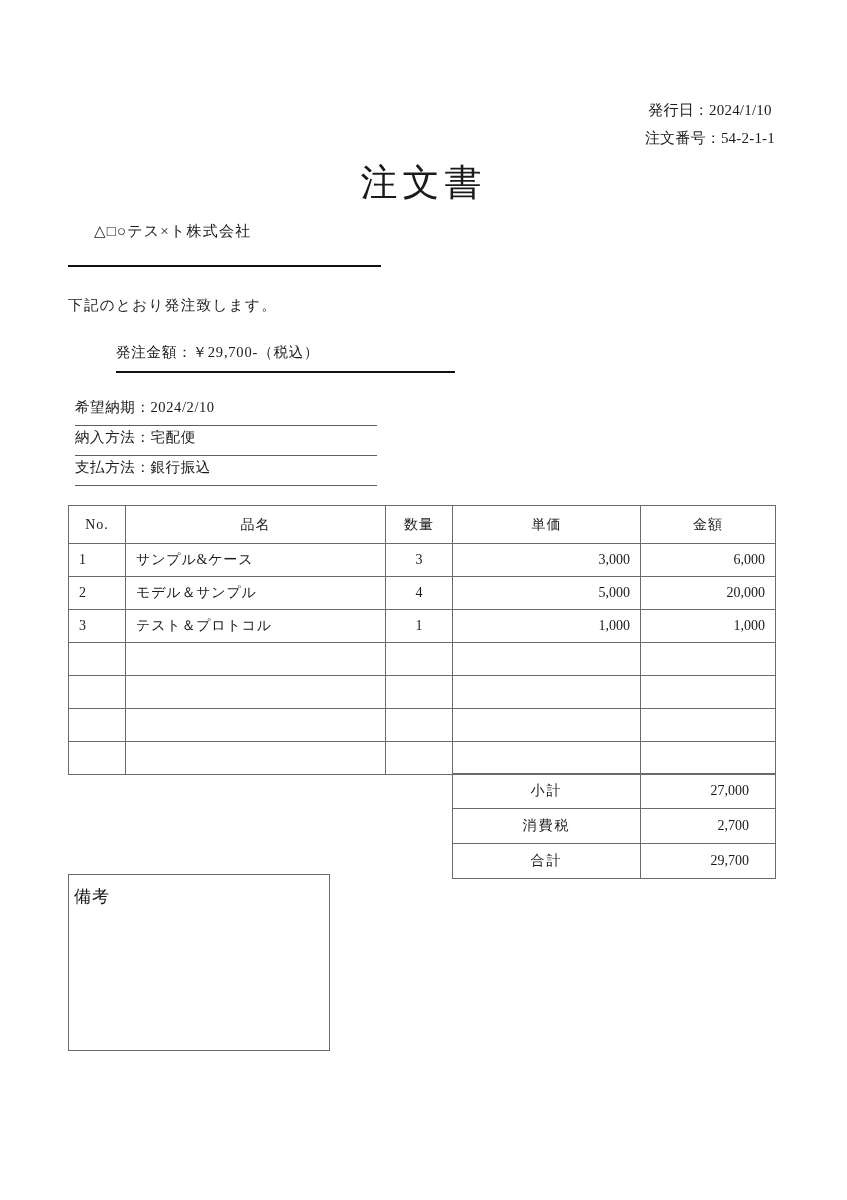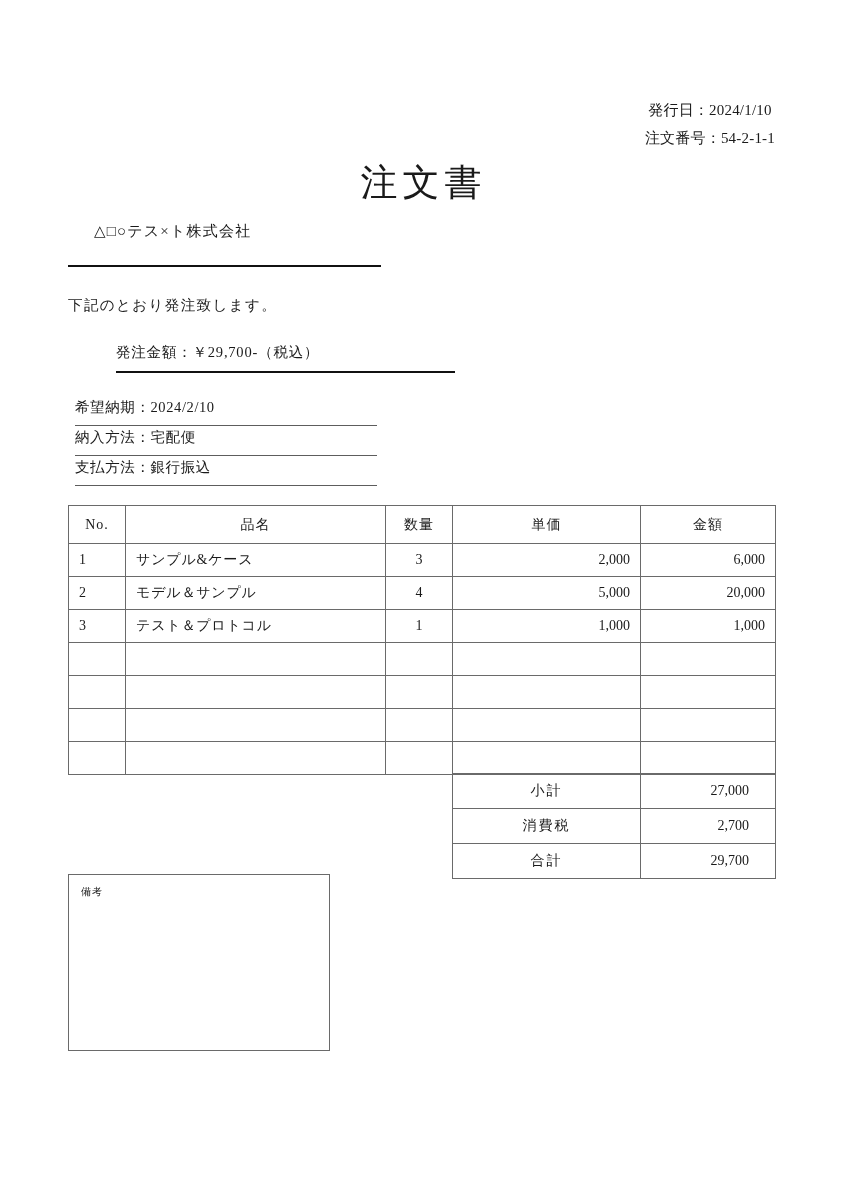--- a/index.html
+++ b/index.html
@@ -153,23 +153,23 @@
     position: absolute;
     left: 68px;
     top: 874px;
     width: 262px;
     height: 177px;
     border: 1px solid #6a6a6a;
     box-sizing: border-box;
   }
   .remarks-label {
     position: absolute;
-    left: 12px;
+    left: 5px;
     top: 10px;
-    font-size: 10px;
+    font-size: 17px;
     letter-spacing: 1px;
   }
   .supplier-box {
     position: absolute;
     left: 340px;
     top: 874px;
     width: 435px;
     height: 177px;
     border: 1px solid #6a6a6a;
     box-sizing: border-box;
@@ -234,21 +234,21 @@
         <th class="c-qty">数量</th>
         <th class="c-price">単価</th>
         <th class="c-amt">金額</th>
       </tr>
     </thead>
     <tbody>
       <tr>
         <td class="c-no">1</td>
         <td class="c-name">サンプル&amp;ケース</td>
         <td class="c-qty">3</td>
-        <td class="c-price">2,000</td>
+        <td class="c-price">3,000</td>
         <td class="c-amt">6,000</td>
       </tr>
       <tr>
         <td class="c-no">2</td>
         <td class="c-name">モデル＆サンプル</td>
         <td class="c-qty">4</td>
         <td class="c-price">5,000</td>
         <td class="c-amt">20,000</td>
       </tr>
       <tr>

